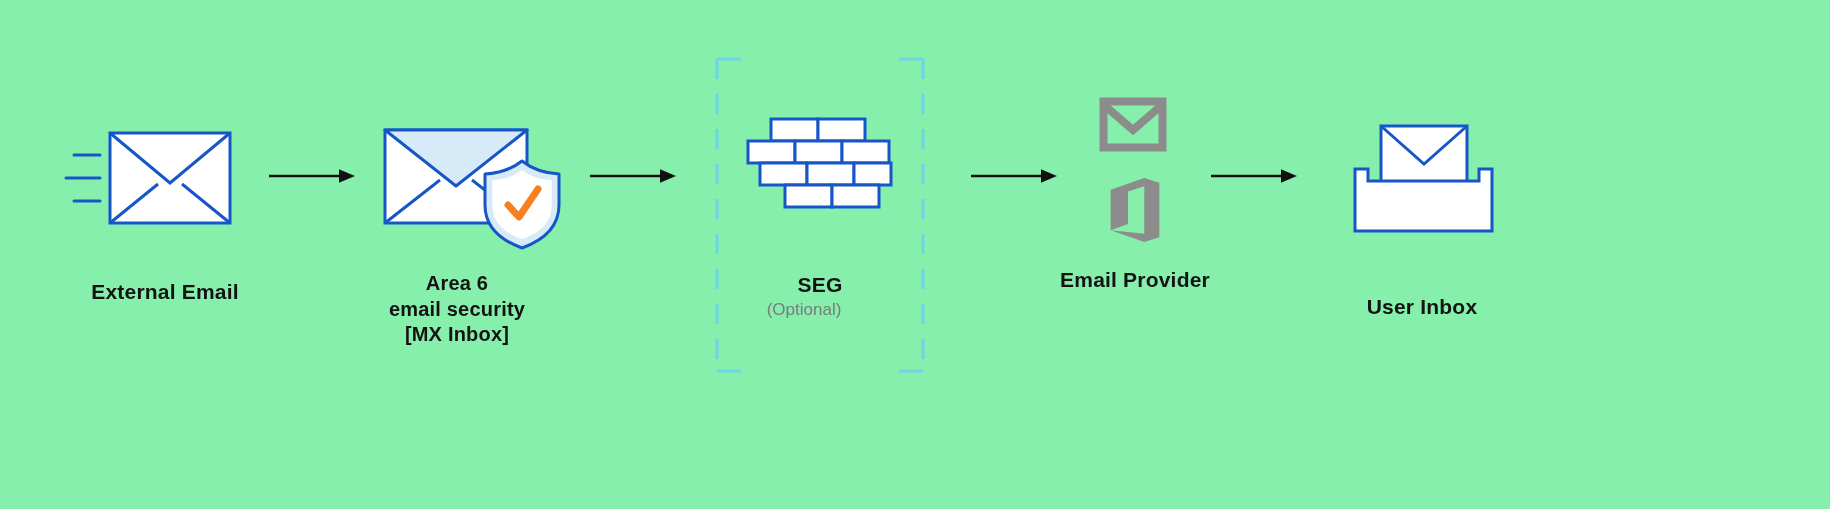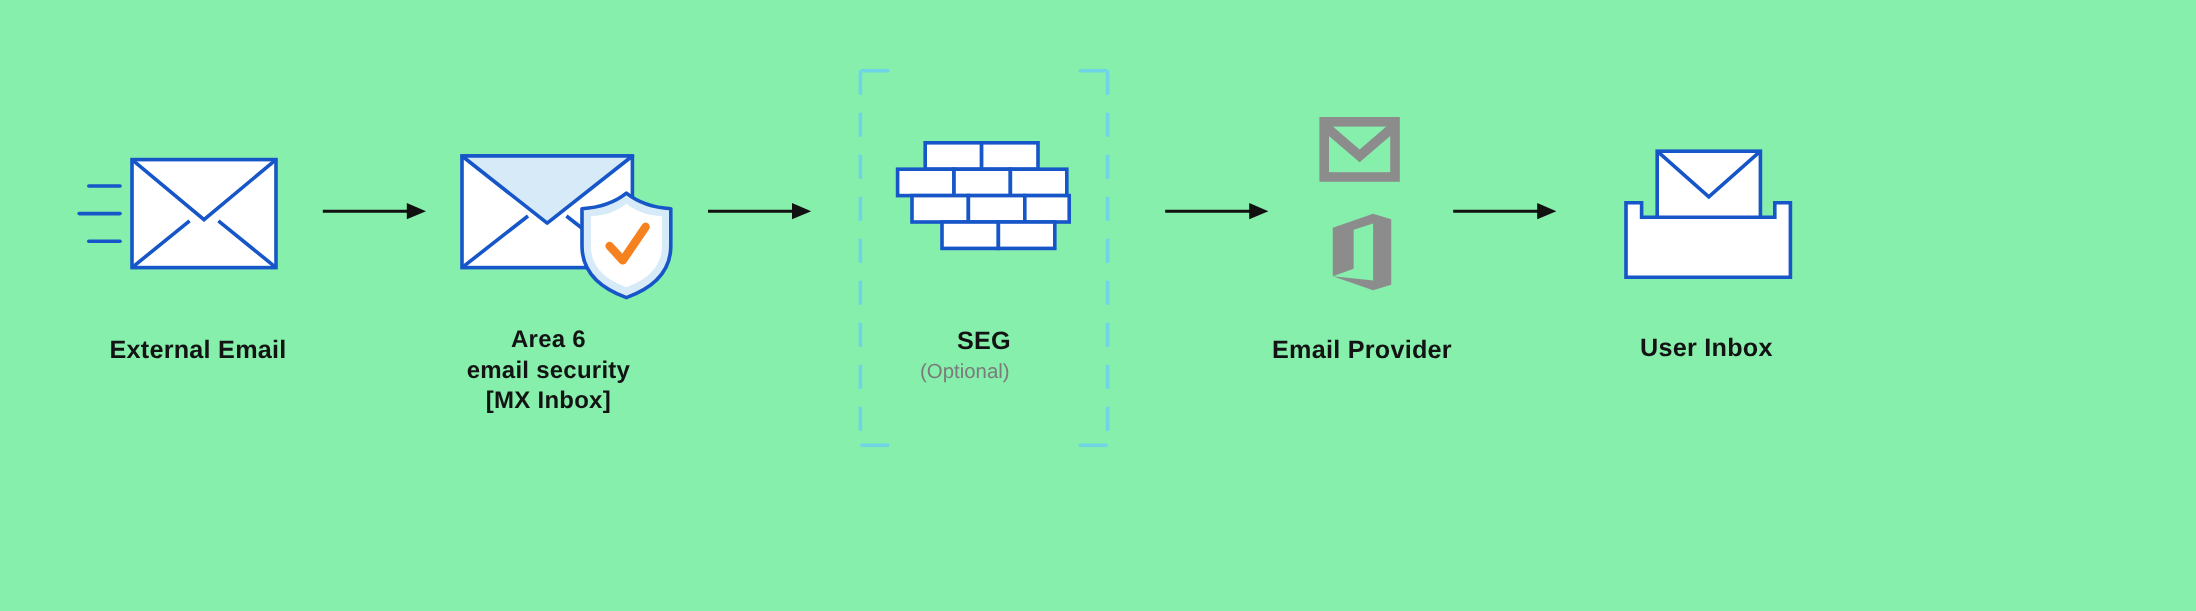--- a/index.html
+++ b/index.html
@@ -120,32 +120,32 @@
   </svg>
 
   <div>
     <svg class="abs" style="left:1099px;top:97px" width="68" height="55" viewBox="0 0 68 55">
       <rect x="4.5" y="4.5" width="59" height="46" class="f-none s-gray" stroke-width="8"></rect>
       <path d="M5,8 L34,33 L63,8" class="f-none s-gray" stroke-width="8"></path>
     </svg>
     <svg class="abs" style="left:1106px;top:177px" width="58" height="66" viewBox="0 0 100 110">
       <path fill-rule="evenodd" class="f-gray" d="M66,0 L92,8 L92,102 L66,110 L8,90 L8,20 Z M66,14 L38,23 L38,79 L8,90 L66,96 Z"></path>
     </svg>
-    <div class="label" style="left:1135px;top:280px">Email Provider</div>
+    <div class="label" style="left:1135px;top:268px">Email Provider</div>
   </div>
 
   <svg class="abs" style="left:1210px;top:164px" width="88" height="24" viewBox="0 0 88 24">
     <line x1="1" y1="12" x2="72" y2="12" class="s-arrow" stroke-width="2.5"></line>
     <polygon points="71,5.2 87,12 71,18.8" class="f-arrow"></polygon>
   </svg>
 
   <div>
     <svg class="abs" style="left:1352px;top:124px" width="143" height="110" viewBox="0 0 143 110">
       <g>
         <rect x="29" y="2" width="86" height="68" class="f-white s-blue sw3"></rect>
         <path d="M29,2 L72,40 L115,2" class="f-none s-blue sw3"></path>
       </g>
       <path d="M3,45 L3,107 L140,107 L140,45 L127,45 L127,57 L16,57 L16,45 Z" class="f-white s-blue sw3"></path>
     </svg>
-    <div class="label" style="left:1422px;top:279px">User Inbox</div>
+    <div class="label" style="left:1422px;top:295px">User Inbox</div>
   </div>
 
 </div>
 
 </body></html>

